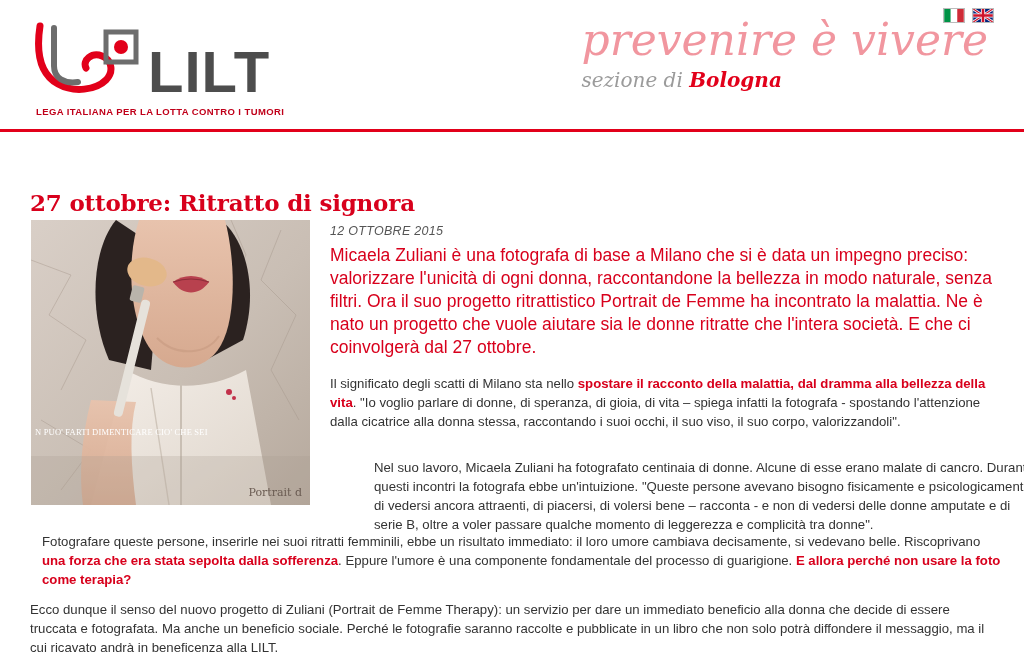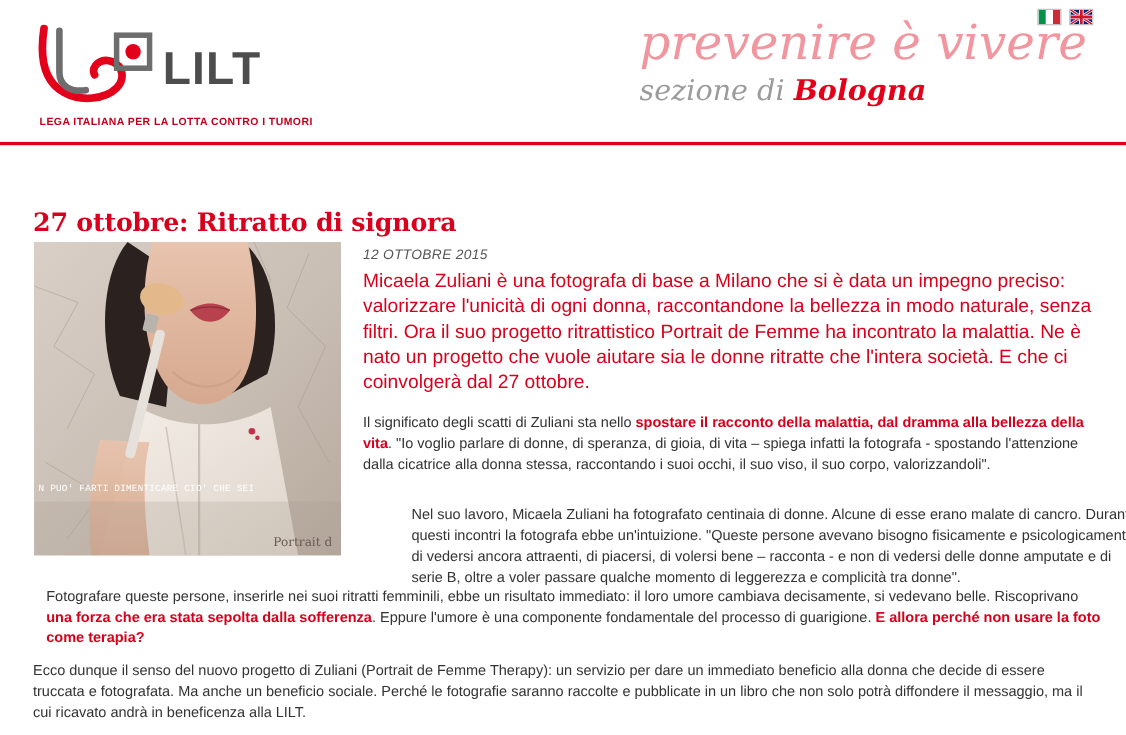--- a/index.html
+++ b/index.html
@@ -32,21 +32,21 @@
     width: 275px; height: 110px;
   }
   .logo-mark {
     position: absolute;
     left: 6px; top: 8px;
     width: 105px; height: 72px;
   }
   .logo-text {
     position: absolute;
     left: 120px; top: 24px;
-    font-size: 42px;
+    font-size: 58px;
     font-weight: bold;
     letter-spacing: 1px;
     color: #4d4d4d;
     font-family: "Liberation Sans", sans-serif;
   }
   .logo-sub {
     position: absolute;
     left: 8px; top: 92px;
     font-size: 9.5px;
     letter-spacing: 0.4px;
@@ -65,21 +65,21 @@
     font-family: "DejaVu Serif", serif;
     font-style: italic;
     font-size: 44px;
     color: #f1969f;
     line-height: 1;
     letter-spacing: 0px;
     white-space: nowrap;
   }
   .slogan-sub {
     margin-top: 6px;
-    font-size: 26px;
+    font-size: 20px;
     color: #9b9b9b;
     font-family: "DejaVu Serif", serif;
     font-style: italic;
     white-space: nowrap;
   }
   .slogan-sub .city {
     color: #e2001a;
     font-weight: bold;
   }
 
@@ -123,25 +123,25 @@
 
   .photo {
     position: absolute;
     left: 31px; top: 88px;
     width: 279px; height: 285px;
     overflow: hidden;
     background: #cfc4bd;
   }
   .photo-caption-left {
     position: absolute;
-    left: 4px; bottom: 56px;
+    left: 4px; bottom: 68px;
     font-size: 8.5px;
     color: #ffffff;
     letter-spacing: 0.2px;
-    font-family: Liberation Mono, monospace;
+    font-family: Liberation Serif, serif;
     white-space: nowrap;
   }
   .photo-caption-right {
     position: absolute;
     right: 8px; bottom: 6px;
     font-family: "DejaVu Serif", serif;
     font-size: 11px;
     color: #6a5b52;
     white-space: nowrap;
     margin-left: 20px;
@@ -279,21 +279,21 @@
       </svg>
       <div class="photo-caption-left">N PUO' FARTI DIMENTICARE CIO' CHE SEI</div>
       <div class="photo-caption-right">Portrait d</div>
     </div>
 
     <div class="date">12 OTTOBRE 2015</div>
 
     <div class="lead">Micaela Zuliani è una fotografa di base a Milano che si è data un impegno preciso: valorizzare l'unicità di ogni donna, raccontandone la bellezza in modo naturale, senza filtri. Ora il suo progetto ritrattistico Portrait de Femme ha incontrato la malattia. Ne è nato un progetto che vuole aiutare sia le donne ritratte che l'intera società. E che ci coinvolgerà dal 27 ottobre.</div>
 
     <div class="para p1">
-      <span>Il significato degli scatti di Zuliani sta nello </span><span class="red">spostare il racconto della malattia, dal dramma alla bellezza della vita</span><span>. "Io voglio parlare di donne, di speranza, di gioia, di vita – spiega infatti la fotografa - spostando l'attenzione dalla cicatrice alla donna stessa, raccontando i suoi occhi, il suo viso, il suo corpo, valorizzandoli".</span>
+      <span>Il significato degli scatti di Milano sta nello </span><span class="red">spostare il racconto della malattia, dal dramma alla bellezza della vita</span><span>. "Io voglio parlare di donne, di speranza, di gioia, di vita – spiega infatti la fotografa - spostando l'attenzione dalla cicatrice alla donna stessa, raccontando i suoi occhi, il suo viso, il suo corpo, valorizzandoli".</span>
     </div>
 
     <div class="para p2">
       <span>Nel suo lavoro, Micaela Zuliani ha fotografato centinaia di donne. Alcune di esse erano malate di cancro. Durante questi incontri la fotografa ebbe un'intuizione. "Queste persone avevano bisogno fisicamente e psicologicamente di vedersi ancora attraenti, di piacersi, di volersi bene – racconta - e non di vedersi delle donne amputate e di serie B, oltre a voler passare qualche momento di leggerezza e complicità tra donne".</span>
     </div>
 
     <div class="para p3">
       <span>Fotografare queste persone, inserirle nei suoi ritratti femminili, ebbe un risultato immediato: il loro umore cambiava decisamente, si vedevano belle. Riscoprivano </span><span class="red">una forza che era stata sepolta dalla sofferenza</span><span>. Eppure l'umore è una componente fondamentale del processo di guarigione. </span><span class="red">E allora perché non usare la foto come terapia?</span>
     </div>
 

